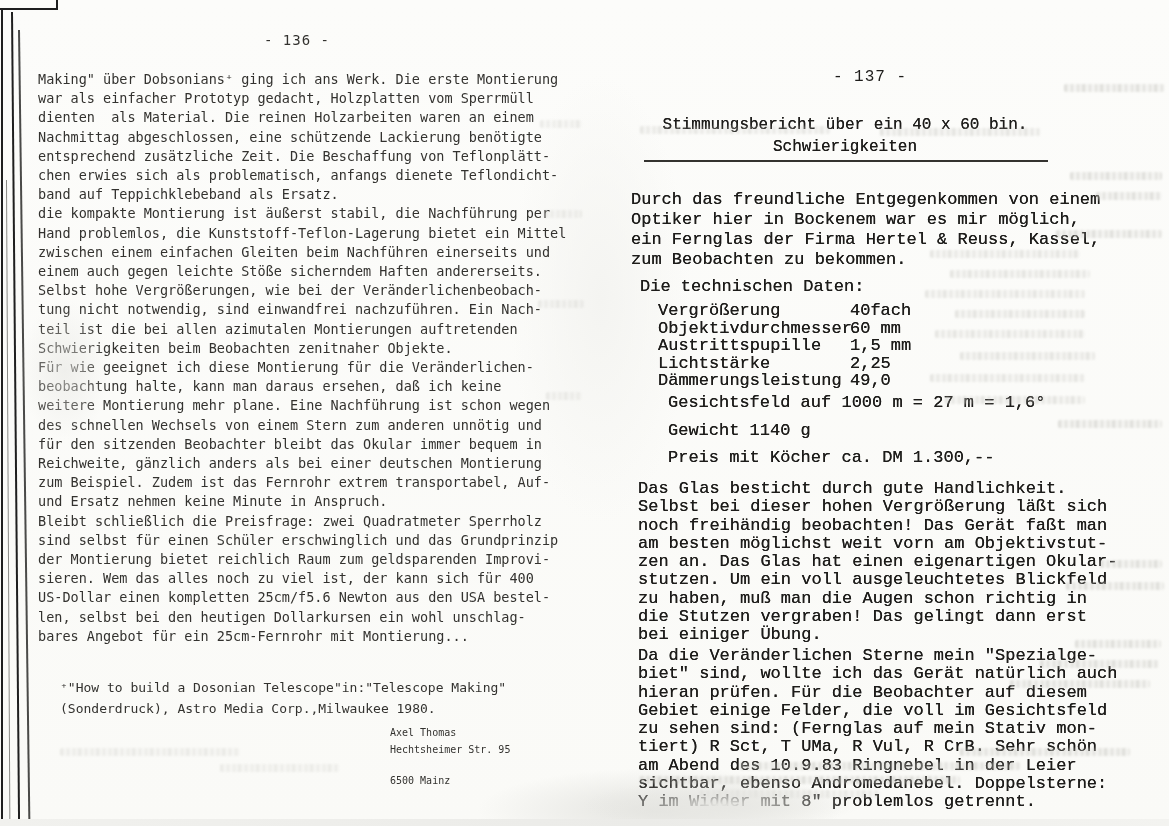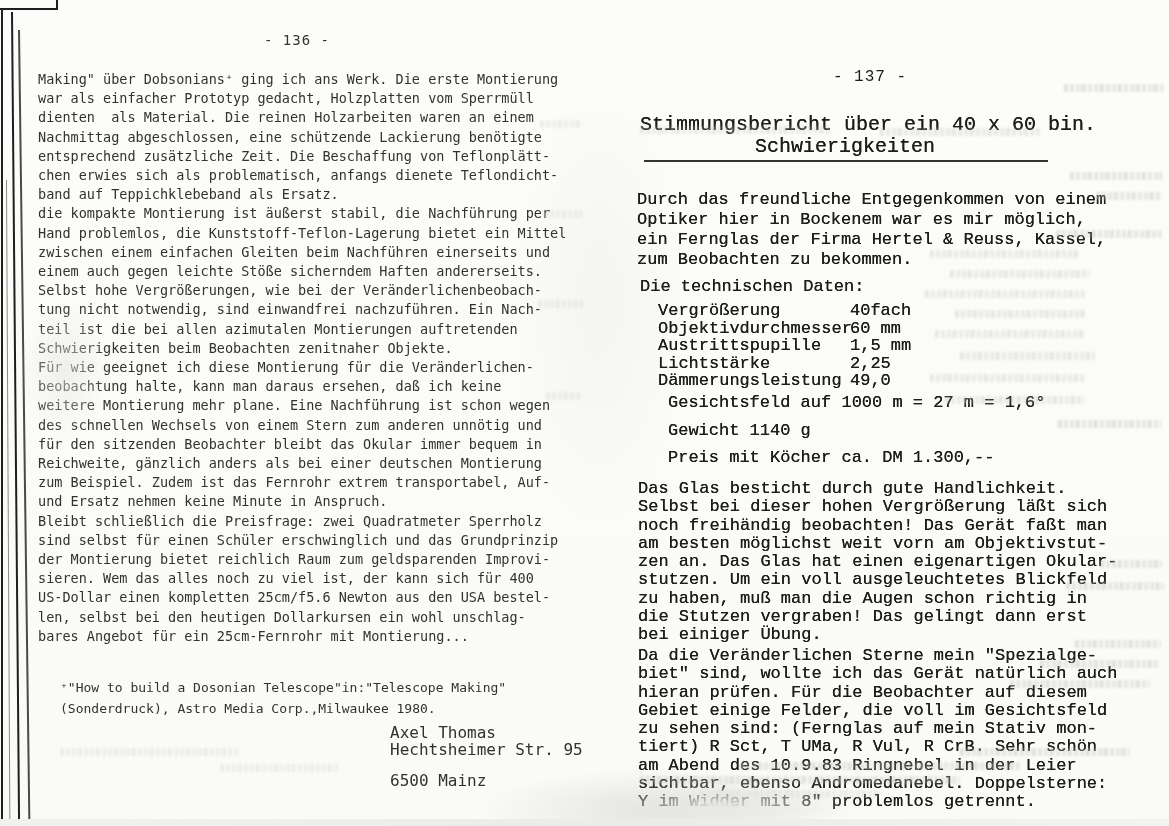--- a/index.html
+++ b/index.html
@@ -16,34 +16,34 @@
   #right-page{left:585px;width:584px;color:#1d1c1a;}
 
   
   .lp-header{position:absolute;left:38px;top:32px;width:518px;text-align:center;
     font-size:14px;letter-spacing:1px;}
   .lp-body{position:absolute;left:38px;top:70px;width:530px;
     font-size:13.5px;line-height:19.2px;}
   .lp-footnote{position:absolute;left:60px;top:678px;width:500px;
     font-size:13px;line-height:20.5px;}
   .lp-signature{position:absolute;left:390px;top:724px;width:220px;
-    font-size:16px;line-height:17px;}
+    font-size:10px;line-height:17px;}
   .lp-signature .gap{height:14px;}
 
   
   #right-page{font-family:"Liberation Mono", monospace;margin-top:44px;}
   .rp-header{position:absolute;left:55px;top:24px;width:460px;text-align:center;
     font-size:16px;letter-spacing:1px;}
   .rp-title{position:absolute;left:55px;top:70px;width:410px;text-align:center;
-    font-size:20px;line-height:22px;text-shadow:0 0 .4px currentColor;}
+    font-size:16px;line-height:22px;text-shadow:0 0 .4px currentColor;}
   .rp-underline{position:absolute;left:59px;top:116px;width:404px;height:2px;
     background:#34332f;}
   .rp-block{position:absolute;font-size:17px;line-height:20px;
     text-shadow:0 0 .4px currentColor;}
-  #rp-intro{left:52px;top:146px;}
+  #rp-intro{left:46px;top:146px;}
   #rp-tech-heading{left:55px;top:233px;}
   #rp-specs{left:73px;top:258px;line-height:17.5px;}
   .spec-row{white-space:pre;display:flex;}
   .spec-label{width:192px;}
   #rp-fov{left:83px;top:349px;}
   #rp-weight{left:83px;top:377px;text-align:right;}
   #rp-price{left:83px;top:404px;}
   #rp-handling{left:53px;top:436px;line-height:18.3px;}
   #rp-observing{left:53px;top:603px;line-height:18.3px;}
 

